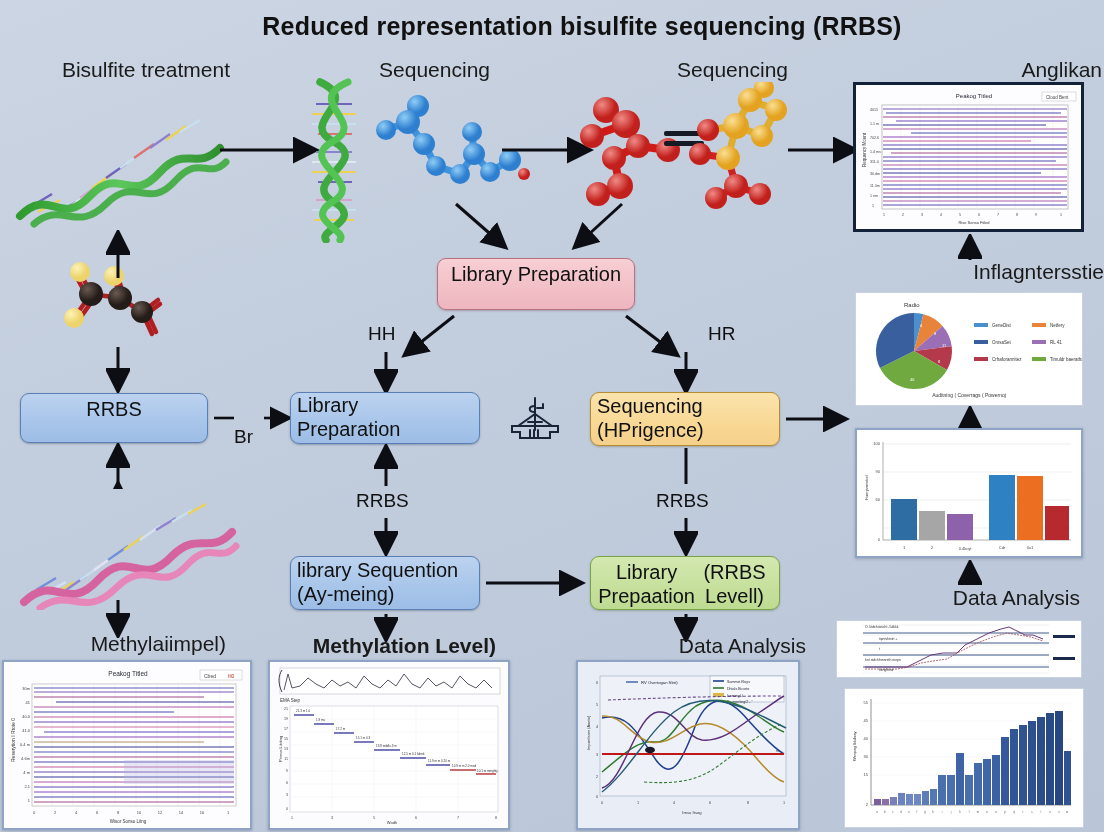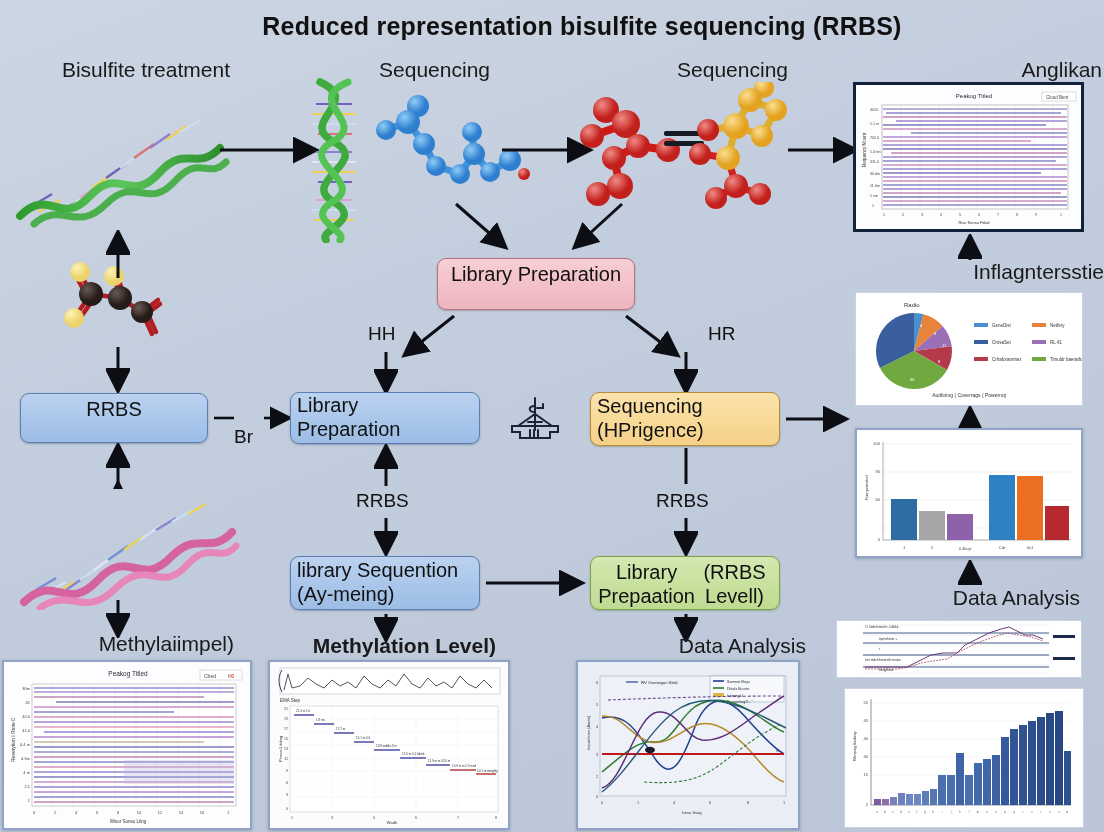--- a/index.html
+++ b/index.html
@@ -556,21 +556,21 @@
     <path d="M26 128 C 56 106, 70 140, 102 108 C 134 76, 146 116, 174 84 C 196 60, 206 84, 222 66" fill="none" stroke="#e786b8" stroke-width="7" stroke-linecap="round"></path>
   </svg>
 
   <svg class="abs" style="left:106px;top:443px;" width="24" height="46" viewBox="0 0 24 46">
     <line x1="12" y1="42" x2="12" y2="4" stroke="#0d0d14" stroke-width="3" marker-end="url(#ah2)" marker-start="url(#ah2)"></line>
   </svg>
 
   <svg class="abs" style="left:106px;top:598px;" width="24" height="40" viewBox="0 0 24 40">
     <line x1="12" y1="2" x2="12" y2="36" stroke="#0d0d14" stroke-width="3" marker-end="url(#ah)"></line>
   </svg>
-  <div class="abs caption" style="left:14px;top:632px;width:220px;">Methylaiimpel)</div>
+  <div class="abs caption" style="left:6px;top:632px;width:220px;">Methylaiimpel)</div>
 
   <div class="abs edge-label" style="left:356px;top:490px;">RRBS</div>
   <svg class="abs" style="left:374px;top:444px;" width="24" height="44" viewBox="0 0 24 44">
     <line x1="12" y1="42" x2="12" y2="4" stroke="#0d0d14" stroke-width="3" marker-end="url(#ah)"></line>
   </svg>
   <svg class="abs" style="left:374px;top:516px;" width="24" height="40" viewBox="0 0 24 40">
     <line x1="12" y1="2" x2="12" y2="36" stroke="#0d0d14" stroke-width="3" marker-end="url(#ah)"></line>
   </svg>
 
   <div class="abs edge-label" style="left:656px;top:490px;">RRBS</div>

